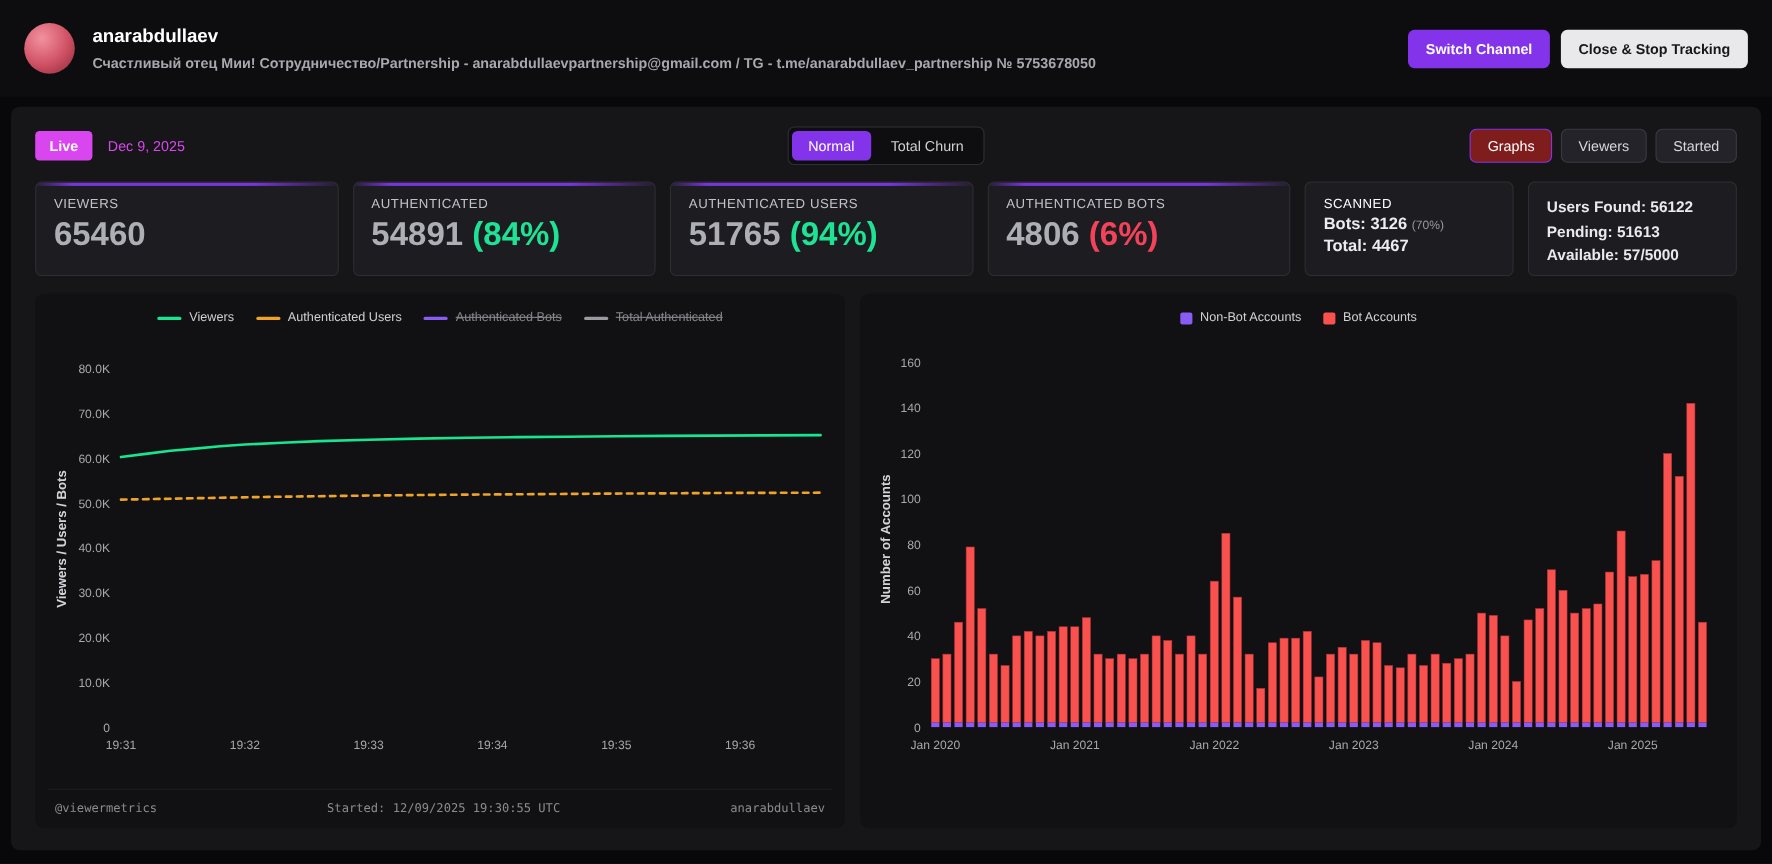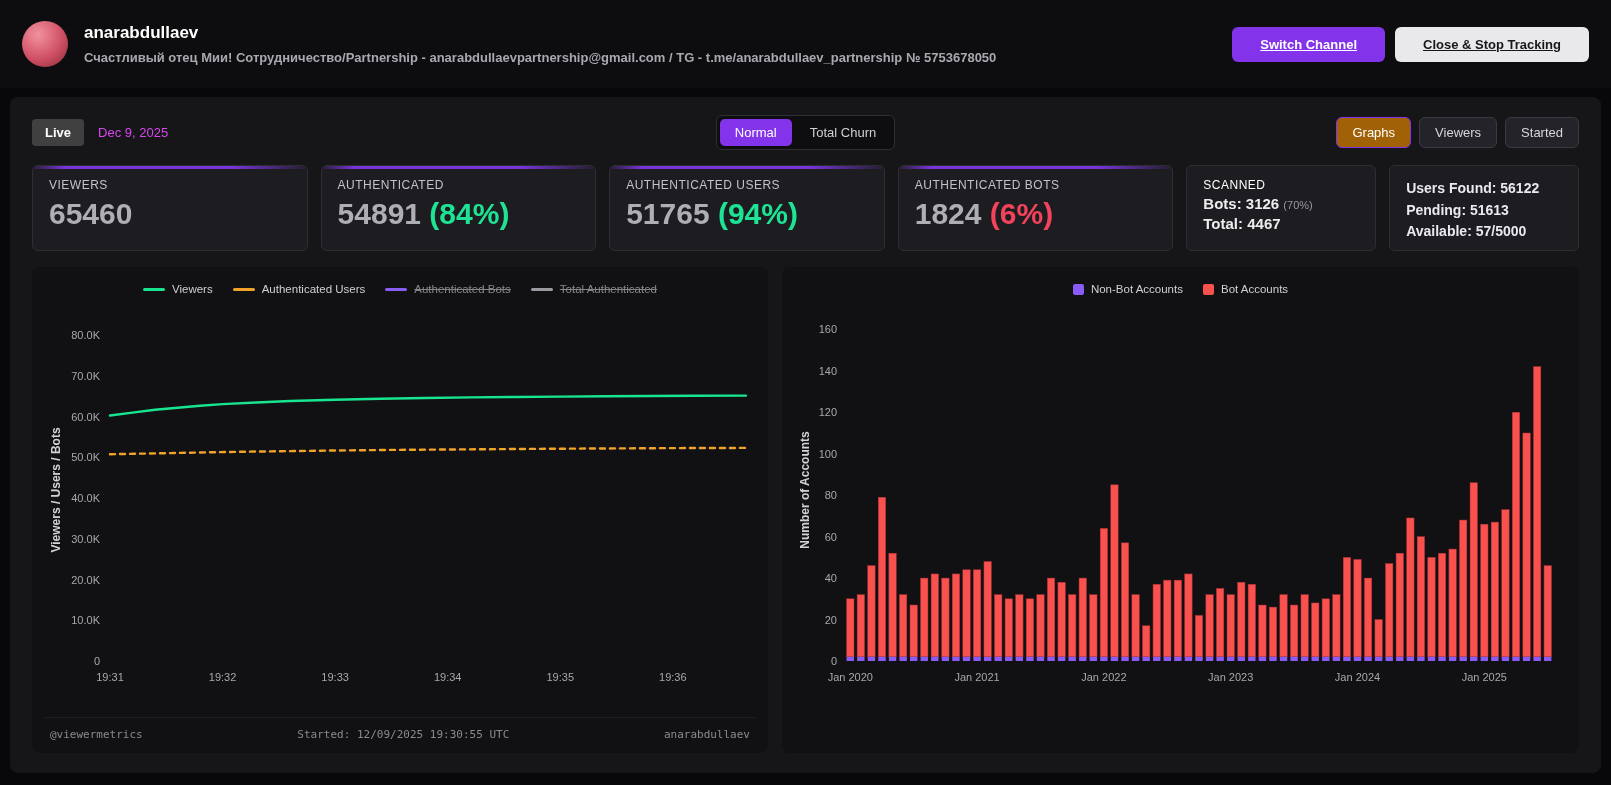--- a/index.html
+++ b/index.html
@@ -9,36 +9,36 @@
     font-family: "Liberation Sans", "DejaVu Sans", sans-serif;
   }
   
   .app-header { height: 88px; background: #0d0d0f; display: flex; align-items: center; padding: 0 22px; gap: 16px; }
   .avatar { width: 46px; height: 46px; border-radius: 50%; flex: 0 0 auto;
             background: radial-gradient(circle at 35% 30%, #f2929f, #cf5063 55%, #86293a); }
   .id-block { flex: 1 1 auto; min-width: 0; }
   .username { font-size: 17px; font-weight: bold; color: #ffffff; margin-bottom: 7px; }
   .subtitle { font-size: 13px; font-weight: 600; color: #a8a8b0; white-space: nowrap; }
   .header-actions { display: flex; gap: 10px; flex: 0 0 auto; }
-  .btn { border: none; border-radius: 6px; font-size: 13px; font-weight: bold; padding: 10px 28px; cursor: pointer; font-family: inherit; text-decoration: underline; }
+  .btn { border: none; border-radius: 6px; font-size: 13px; font-weight: bold; padding: 10px 16px; cursor: pointer; font-family: inherit; }
   .btn-purple { background: #8333ea; color: #fff; }
   .btn-light { background: #e9e9ec; color: #17171a; text-align: center; }
   
   .panel { margin: 9px 10px 0; background: #161619; border-radius: 8px; height: 676px; padding: 18px 22px; }
   
   .toolbar { display: flex; align-items: center; height: 34px; margin-bottom: 16px; }
   .toolbar-left { flex: 1; display: flex; align-items: center; gap: 14px; }
-  .live-badge { background: #404040; color: #fff; font-size: 13px; font-weight: bold; padding: 6px 13px; border-radius: 4px; }
+  .live-badge { background: #d946ef; color: #fff; font-size: 13px; font-weight: bold; padding: 6px 13px; border-radius: 4px; }
   .toolbar-date { font-size: 13px; color: #d946ef; }
   .mode-toggle { display: flex; background: #0e0e11; border: 1px solid #2e2e36; border-radius: 6px; padding: 3px; gap: 3px; }
   .mode-btn { border: none; background: transparent; color: #cfcfd4; font-size: 13px; padding: 6px 15px; border-radius: 5px; cursor: pointer; font-family: inherit; }
   .mode-btn.active { background: #8333ea; color: #fff; font-weight: normal; }
   .toolbar-right { flex: 1; display: flex; justify-content: flex-end; gap: 8px; }
   .tab-btn { background: #232329; border: 1px solid #3a3a42; color: #d6d6da; font-size: 13px; padding: 7px 15px; border-radius: 6px; cursor: pointer; font-family: inherit; }
-  .tab-btn.active { background: #a16207; border-color: #8333ea; color: #fff; }
+  .tab-btn.active { background: #7f1d1d; border-color: #8333ea; color: #fff; }
   
   .stats-row { display: flex; gap: 13px; height: 86px; margin-bottom: 16px; }
   .card { position: relative; background: #1c1c21; border: 1px solid #2d2d34; border-radius: 6px; padding: 12px 16px; overflow: hidden; }
   .card.wide { flex: 1.55; }
   .card.narrow { flex: 1; }
   .accent-bar { position: absolute; top: 0; left: 0; right: 0; height: 3px;
     background: linear-gradient(90deg, rgba(131,51,234,.12), #7a34dc 12%, #7a34dc 72%, rgba(131,51,234,.08)); }
   .card-label { font-size: 12px; color: #c2c2c8; letter-spacing: .5px; margin-bottom: 7px; }
   .card-value { font-size: 30px; font-weight: bold; color: #aeaeb5; line-height: 1; }
   .pct-green { color: #1fe394; }
@@ -109,21 +109,21 @@
       <div class="card-value"><span>54891</span> <span class="pct-green">(84%)</span></div>
     </div>
     <div class="card wide">
       <div class="accent-bar"></div>
       <div class="card-label">AUTHENTICATED USERS</div>
       <div class="card-value"><span>51765</span> <span class="pct-green">(94%)</span></div>
     </div>
     <div class="card wide">
       <div class="accent-bar"></div>
       <div class="card-label">AUTHENTICATED BOTS</div>
-      <div class="card-value"><span>1824</span> <span class="pct-red">(6%)</span></div>
+      <div class="card-value"><span>4806</span> <span class="pct-red">(6%)</span></div>
     </div>
     <div class="card narrow">
       <div class="scan-label">SCANNED</div>
       <div class="scan-line"><span>Bots: 3126</span> <span class="scan-pct">(70%)</span></div>
       <div class="scan-line">Total: 4467</div>
     </div>
     <div class="card narrow">
       <div class="sum-line">Users Found: 56122</div>
       <div class="sum-line">Pending: 51613</div>
       <div class="sum-line">Available: 57/5000</div>

